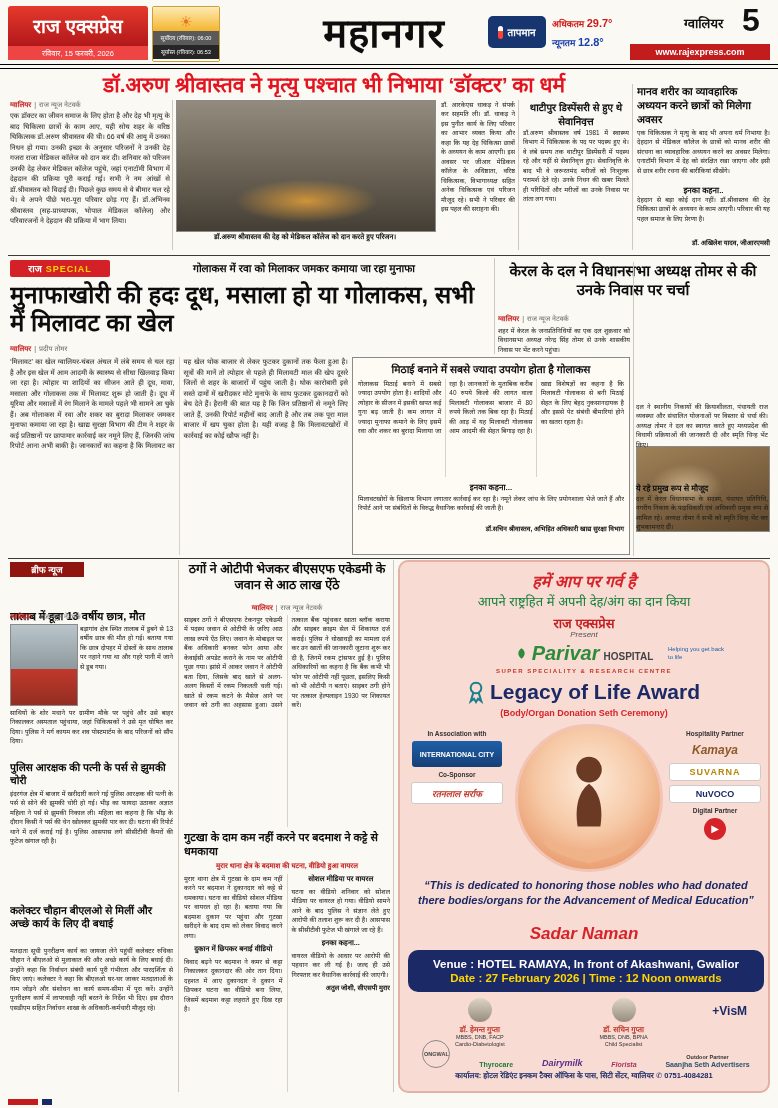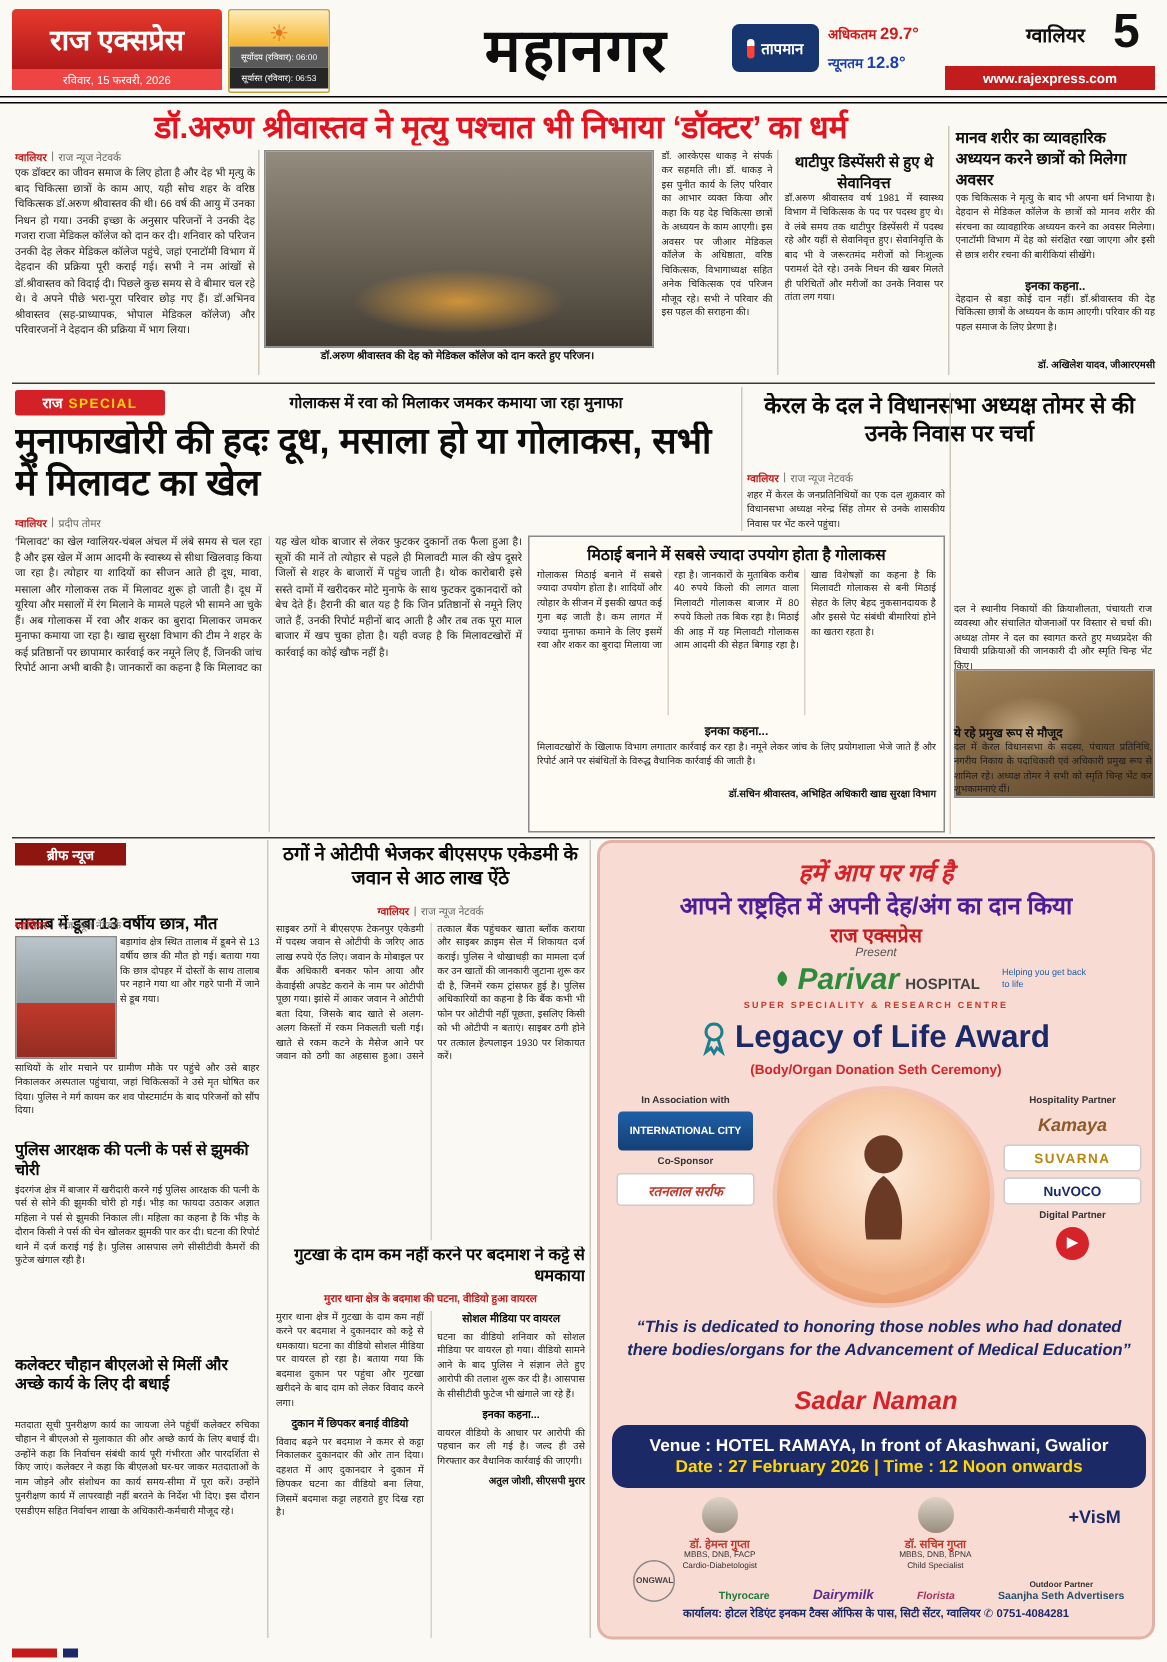--- a/index.html
+++ b/index.html
@@ -63,21 +63,21 @@
   .brief-band{background:#8e1510;color:#fff;font-size:9px;font-weight:800;display:flex;align-items:center;justify-content:center;}
   .b-head{font-weight:800;color:#0d0d0d;line-height:1.25;overflow:hidden;}
   .boy-photo{background:linear-gradient(180deg,#b9c5ca 0%,#8e999e 55%,#c0392b 55%,#932d22 100%);}
   .redsub{font-size:7px;font-weight:bold;color:#c21c1c;text-align:center;overflow:hidden;}
   .gutbody p{margin:0 0 4px;}
   .gutbody h5{margin:2px 0 2px;font-size:7.2px;font-weight:800;color:#111;text-align:center;}
   
   .ad{background:#f8dbd3;border:2px solid #e3b1a6;border-radius:10px;box-sizing:border-box;overflow:hidden;}
   .ad .c{position:absolute;left:0;width:100%;text-align:center;}
   .ad-line1{top:8px;font-size:16px;font-weight:800;font-style:italic;color:#d6232a;}
-  .ad-line2{top:30px;font-size:16px;font-weight:700;color:#4c1d95;}
+  .ad-line2{top:30px;font-size:13px;font-weight:400;color:#15803d;}
   .ad-brand{top:52px;font-size:13px;font-weight:800;color:#c41e22;}
   .ad-present{top:68px;font-size:8px;font-style:italic;color:#555;}
   .ad-hosp{top:80px;display:flex;align-items:baseline;justify-content:center;gap:4px;}
   .hosp-name{font-size:20px;font-weight:800;font-style:italic;color:#2e8b3a;}
   .hosp-sub{font-size:10px;font-weight:800;color:#444;}
   .hosp-tag{top:106px;font-size:6px;font-weight:bold;letter-spacing:1.5px;color:#c0392b;}
   .hosp-side{position:absolute;right:38px;top:84px;width:62px;font-size:6px;color:#1f5fa8;text-align:left;line-height:1.3;}
   .ad-award{top:118px;display:flex;align-items:center;justify-content:center;gap:6px;
             font-size:21px;font-weight:800;color:#1b2a66;}
   .ad-award-sub{top:146px;font-size:9px;font-weight:bold;color:#d6232a;}
@@ -238,21 +238,21 @@
   <div class="vr" style="left:178px;top:560px;height:532px"></div>
 
   <div class="abs b-head" style="left:184px;top:562px;width:206px;height:40px;font-size:12.5px;text-align:center">ठगों ने ओटीपी भेजकर बीएसएफ एकेडमी के जवान से आठ लाख ऐंठे</div>
   <div class="abs byline center" style="left:184px;top:603px;width:206px">
     <span class="city">ग्वालियर</span>
       <span>|</span>
       <span>राज न्यूज नेटवर्क</span>
   </div>
   <div class="abs bts cols2" style="left:184px;top:615px;width:206px;height:212px">साइबर ठगों ने बीएसएफ टेकनपुर एकेडमी में पदस्थ जवान से ओटीपी के जरिए आठ लाख रुपये ऐंठ लिए। जवान के मोबाइल पर बैंक अधिकारी बनकर फोन आया और केवाईसी अपडेट कराने के नाम पर ओटीपी पूछा गया। झांसे में आकर जवान ने ओटीपी बता दिया, जिसके बाद खाते से अलग-अलग किस्तों में रकम निकलती चली गई। खाते से रकम कटने के मैसेज आने पर जवान को ठगी का अहसास हुआ। उसने तत्काल बैंक पहुंचकर खाता ब्लॉक कराया और साइबर क्राइम सेल में शिकायत दर्ज कराई। पुलिस ने धोखाधड़ी का मामला दर्ज कर उन खातों की जानकारी जुटाना शुरू कर दी है, जिनमें रकम ट्रांसफर हुई है। पुलिस अधिकारियों का कहना है कि बैंक कभी भी फोन पर ओटीपी नहीं पूछता, इसलिए किसी को भी ओटीपी न बताएं। साइबर ठगी होने पर तत्काल हेल्पलाइन 1930 पर शिकायत करें।</div>
 
-  <div class="abs b-head" style="left:184px;top:831px;width:206px;height:28px;font-size:11px;text-align:right">गुटखा के दाम कम नहीं करने पर बदमाश ने कट्टे से धमकाया</div>
+  <div class="abs b-head" style="left:184px;top:831px;width:206px;height:28px;font-size:11px;text-align:left">गुटखा के दाम कम नहीं करने पर बदमाश ने कट्टे से धमकाया</div>
   <div class="abs redsub" style="left:184px;top:861px;width:206px">मुरार थाना क्षेत्र के बदमाश की घटना, वीडियो हुआ वायरल</div>
   <div class="abs bts cols2 gutbody" style="left:184px;top:874px;width:206px;height:218px">
     <p>मुरार थाना क्षेत्र में गुटखा के दाम कम नहीं करने पर बदमाश ने दुकानदार को कट्टे से धमकाया। घटना का वीडियो सोशल मीडिया पर वायरल हो रहा है। बताया गया कि बदमाश दुकान पर पहुंचा और गुटखा खरीदने के बाद दाम को लेकर विवाद करने लगा।</p>
     <h5>दुकान में छिपकर बनाई वीडियो</h5>
     <p>विवाद बढ़ने पर बदमाश ने कमर से कट्टा निकालकर दुकानदार की ओर तान दिया। दहशत में आए दुकानदार ने दुकान में छिपकर घटना का वीडियो बना लिया, जिसमें बदमाश कट्टा लहराते हुए दिख रहा है।</p>
     <h5>सोशल मीडिया पर वायरल</h5>
     <p>घटना का वीडियो शनिवार को सोशल मीडिया पर वायरल हो गया। वीडियो सामने आने के बाद पुलिस ने संज्ञान लेते हुए आरोपी की तलाश शुरू कर दी है। आसपास के सीसीटीवी फुटेज भी खंगाले जा रहे हैं।</p>
     <h5>इनका कहना...</h5>
     <p>वायरल वीडियो के आधार पर आरोपी की पहचान कर ली गई है। जल्द ही उसे गिरफ्तार कर वैधानिक कार्रवाई की जाएगी।</p>
     <p class="attr">अतुल जोशी, सीएसपी मुरार</p>

